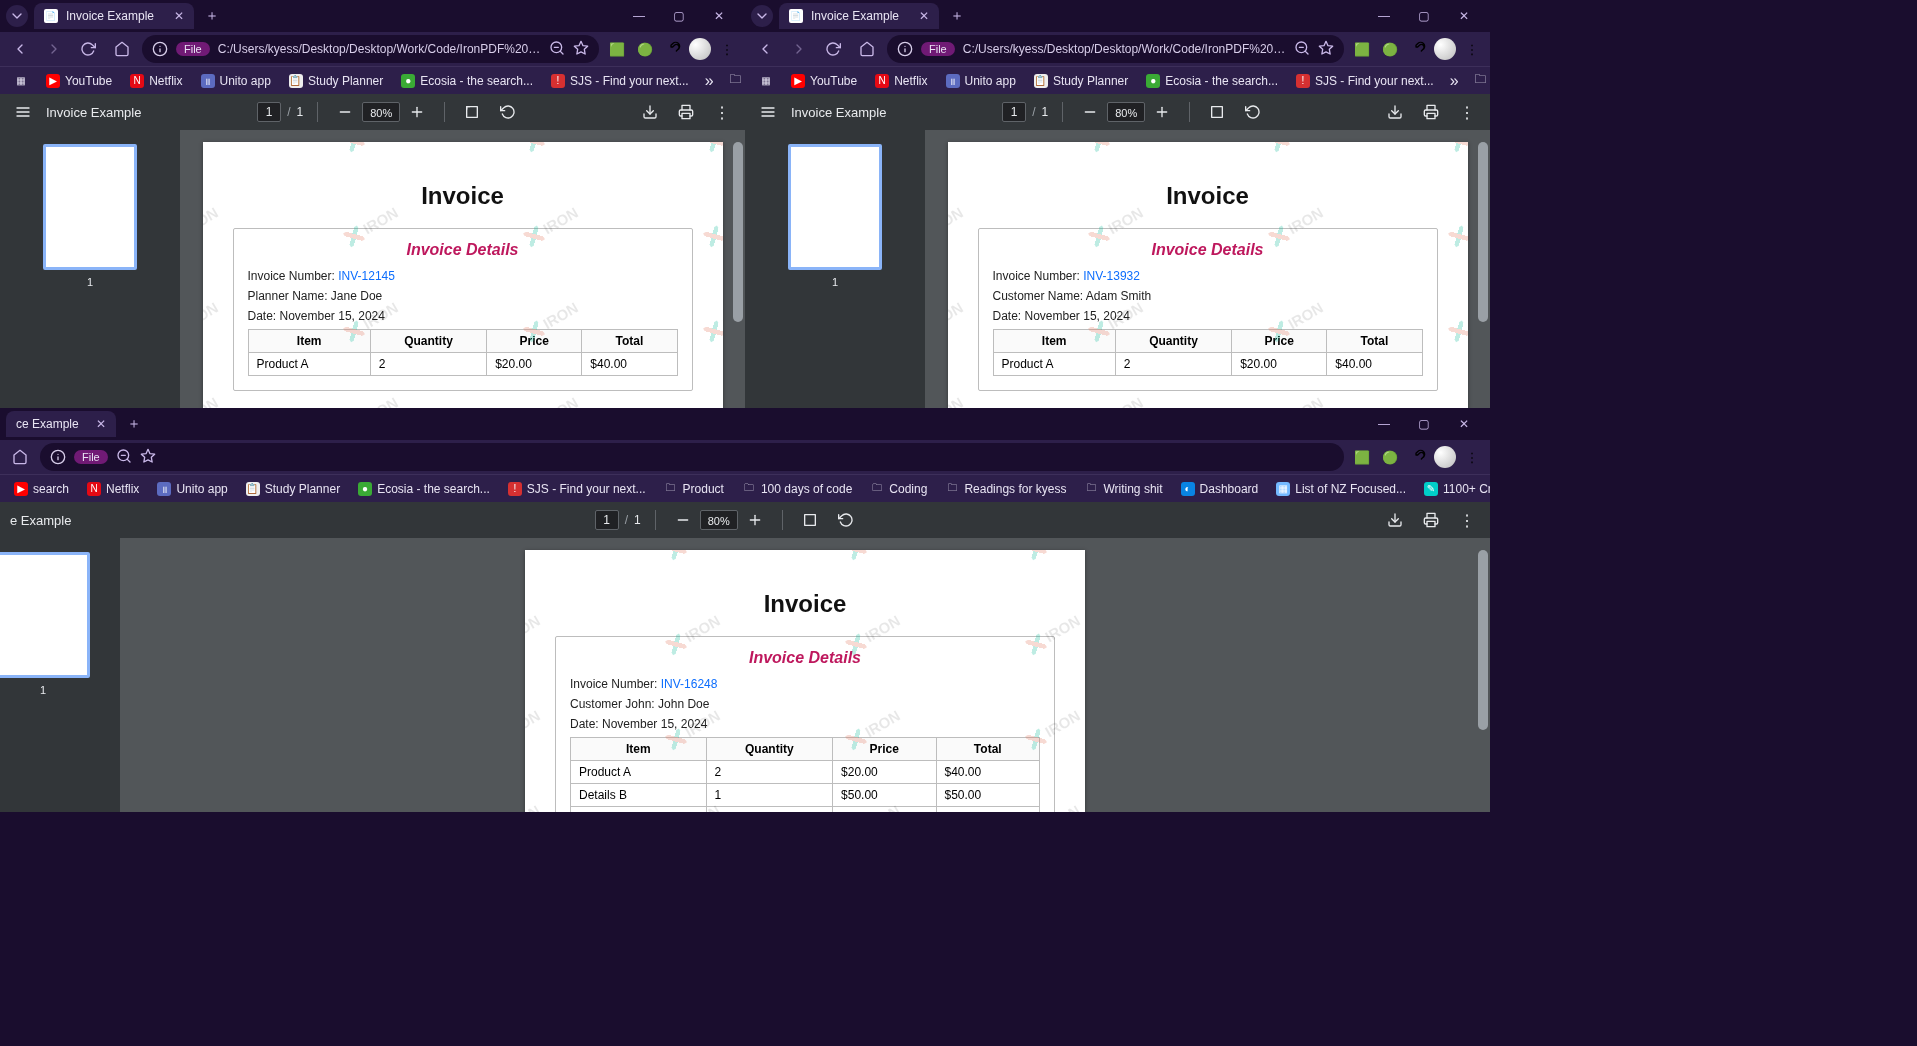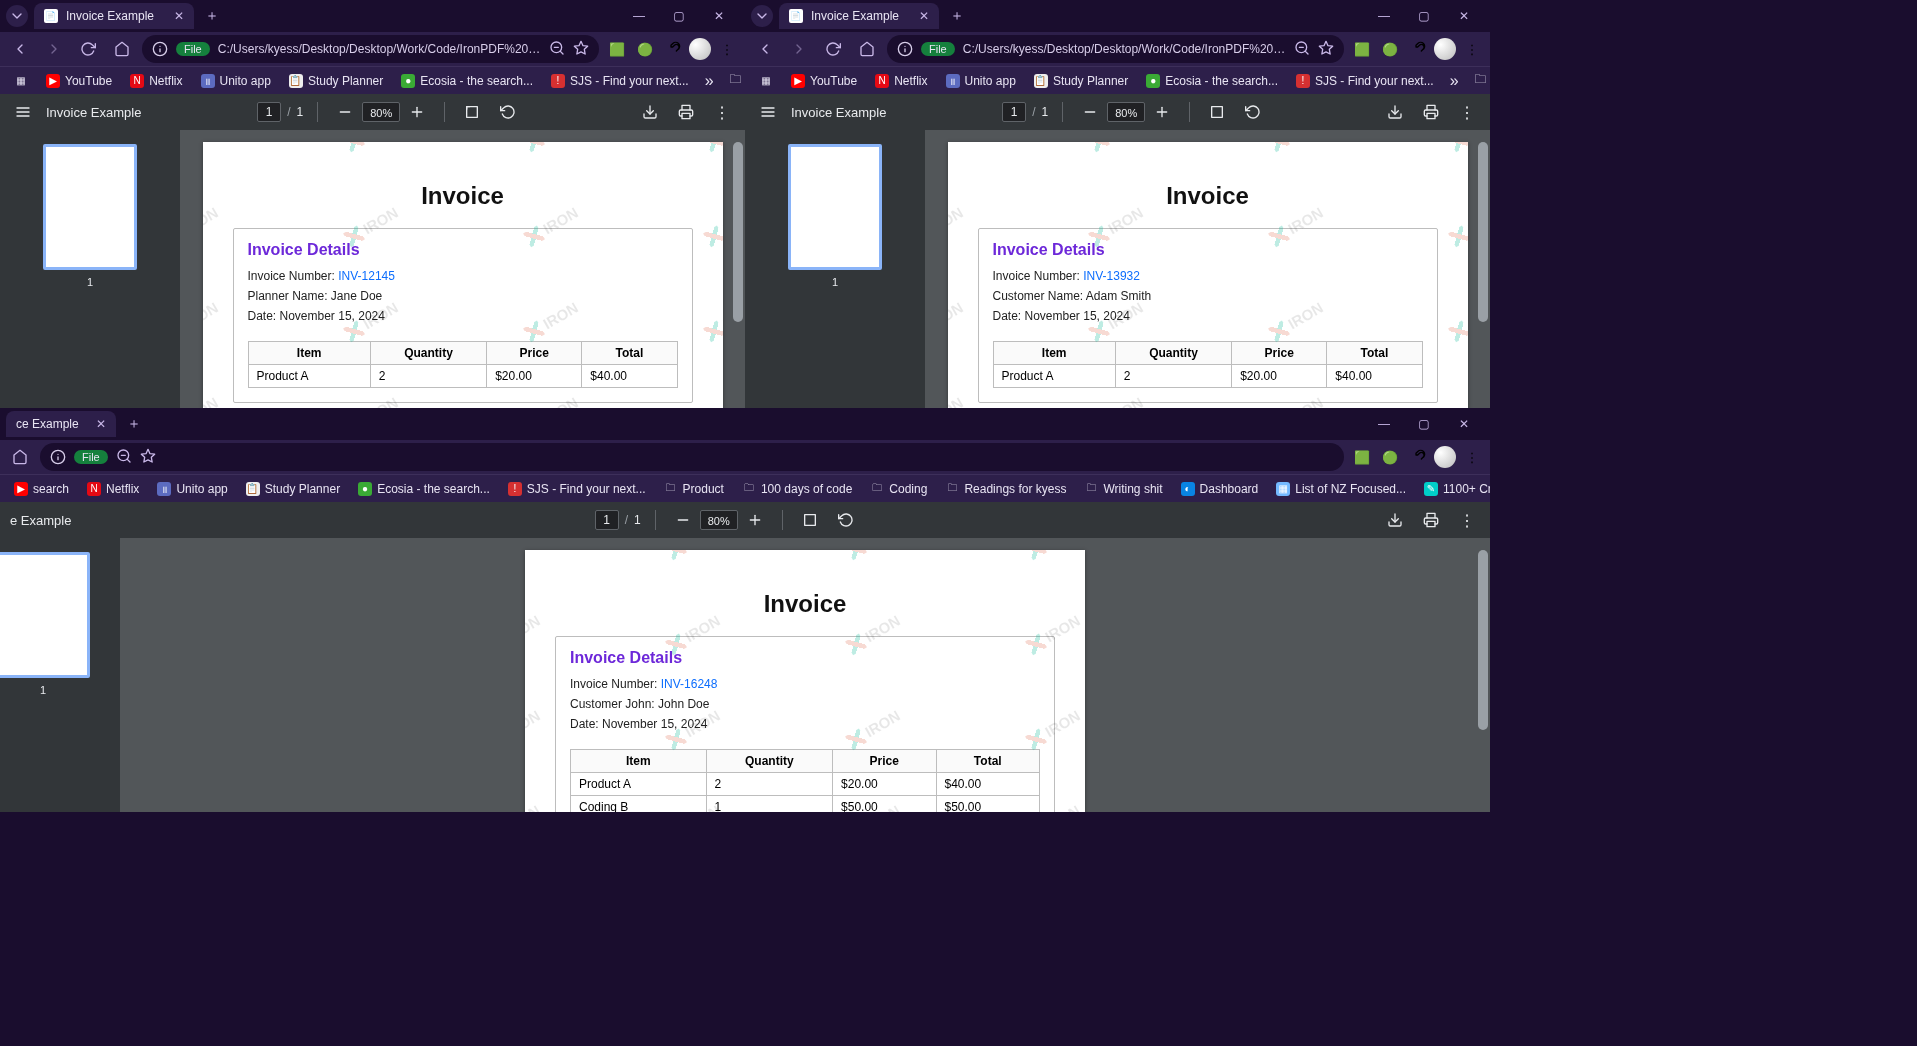--- a/index.html
+++ b/index.html
@@ -20,21 +20,21 @@
 .tab .close { width: 14px; height: 14px; border-radius: 7px; display: flex; align-items: center; justify-content: center; color: #c9b8e8; cursor: pointer; font-size: 12px; }
 .newtab { width: 24px; height: 24px; border-radius: 12px; display: flex; align-items: center; justify-content: center; color: #c9b8e8; cursor: pointer; font-size: 14px; }
 .winctl { margin-left: auto; display: flex; gap: 0; }
 .winctl span { width: 40px; height: 28px; display: flex; align-items: center; justify-content: center; color: #c9b8e8; cursor: pointer; font-size: 12px; }
 
 
 .addrrow { height: 34px; background: #2d1f4a; display: flex; align-items: center; padding: 0 6px; gap: 6px; }
 .navbtn { width: 28px; height: 28px; border-radius: 14px; display: flex; align-items: center; justify-content: center; color: #c9b8e8; cursor: pointer; }
 .navbtn.disabled { opacity: .45; }
 .addr { flex: 1; height: 28px; background: #1a0d2e; border-radius: 14px; display: flex; align-items: center; padding: 0 10px; gap: 8px; color: #d7cde9; font-size: 12px; overflow: hidden; }
-.addr .chip { background: #15803d; border-radius: 10px; padding: 1px 8px; font-size: 11px; color: #e8e4f3; display: flex; align-items: center; gap: 4px; }
+.addr .chip { background: #701a75; border-radius: 10px; padding: 1px 8px; font-size: 11px; color: #e8e4f3; display: flex; align-items: center; gap: 4px; }
 .addr .url { flex: 1; overflow: hidden; white-space: nowrap; text-overflow: ellipsis; }
 .addr .ic { color: #c9b8e8; cursor: pointer; }
 .extrow { display: flex; align-items: center; gap: 4px; }
 .ext { width: 24px; height: 24px; border-radius: 12px; display: flex; align-items: center; justify-content: center; cursor: pointer; font-size: 13px; }
 .avatar { width: 22px; height: 22px; border-radius: 11px; background: radial-gradient(circle at 30% 30%, #fff, #bbb); }
 
 
 .bmrow { height: 28px; background: #2d1f4a; display: flex; align-items: center; padding: 0 6px; gap: 2px; border-top: 1px solid #3d2f5a; overflow: hidden; }
 .bm { height: 22px; padding: 0 8px; display: flex; align-items: center; gap: 5px; border-radius: 11px; color: #e8e4f3; font-size: 12px; cursor: pointer; white-space: nowrap; }
 .bm .bi { width: 14px; height: 14px; border-radius: 3px; display: flex; align-items: center; justify-content: center; font-size: 10px; }
@@ -79,24 +79,24 @@
 .wm { position: absolute; inset: 0; overflow: hidden; pointer-events: none; }
 .wm span { position: absolute; font-size: 15px; font-weight: 700; color: #00000018; transform: rotate(-30deg); white-space: nowrap; display: flex; align-items: center; gap: 4px; }
 .wm span::before { content: ""; width: 16px; height: 16px; background:
   linear-gradient(45deg, transparent 40%, #e17055 40%, #e17055 60%, transparent 60%),
   linear-gradient(-45deg, transparent 40%, #00b894 40%, #00b894 60%, transparent 60%);
   opacity: .25; }
 
 
 .doc h1 { font-size: 24px; font-weight: 700; text-align: center; margin: 20px 0 18px; color: #111; }
 .card { border: 1px solid #bdbdbd; border-radius: 2px; padding: 12px 14px 14px; }
-.card h2 { color: #6d28d9; font-size: 16px; font-weight: 700; margin-bottom: 10px; }
+.card h2 { color: #be185d; font-size: 16px; font-weight: 700; text-align: center; margin-bottom: 10px; font-style: italic; }
 .card p { font-size: 12px; color: #222; margin: 6px 0; }
 .card p .inv { color: #0d6efd; }
-.tbl { width: 100%; border-collapse: collapse; margin-top: 18px; font-size: 12px; }
+.tbl { width: 100%; border-collapse: collapse; margin-top: 6px; font-size: 12px; }
 .tbl th, .tbl td { border: 1px solid #bdbdbd; padding: 4px 8px; text-align: left; }
 .tbl th { font-weight: 700; text-align: center; background: #fafafa; }
 
 
 svg { width: 16px; height: 16px; stroke: currentColor; fill: none; stroke-width: 2; stroke-linecap: round; stroke-linejoin: round; }
 </style>
 </head>
 <body>
 
 <div class="window win-tl">
@@ -741,21 +741,21 @@
             </tr>
               </thead>
             <tbody>
                 <tr>
                   <td>Product A</td>
                   <td>2</td>
                   <td>$20.00</td>
                   <td>$40.00</td>
                 </tr>
                 <tr>
-                  <td>Coding B</td>
+                  <td>Details B</td>
                   <td>1</td>
                   <td>$50.00</td>
                   <td>$50.00</td>
                 </tr>
                 <tr>
                   <td>Product C</td>
                   <td>3</td>
                   <td>$30.00</td>
                   <td>$90.00</td>
                 </tr>

